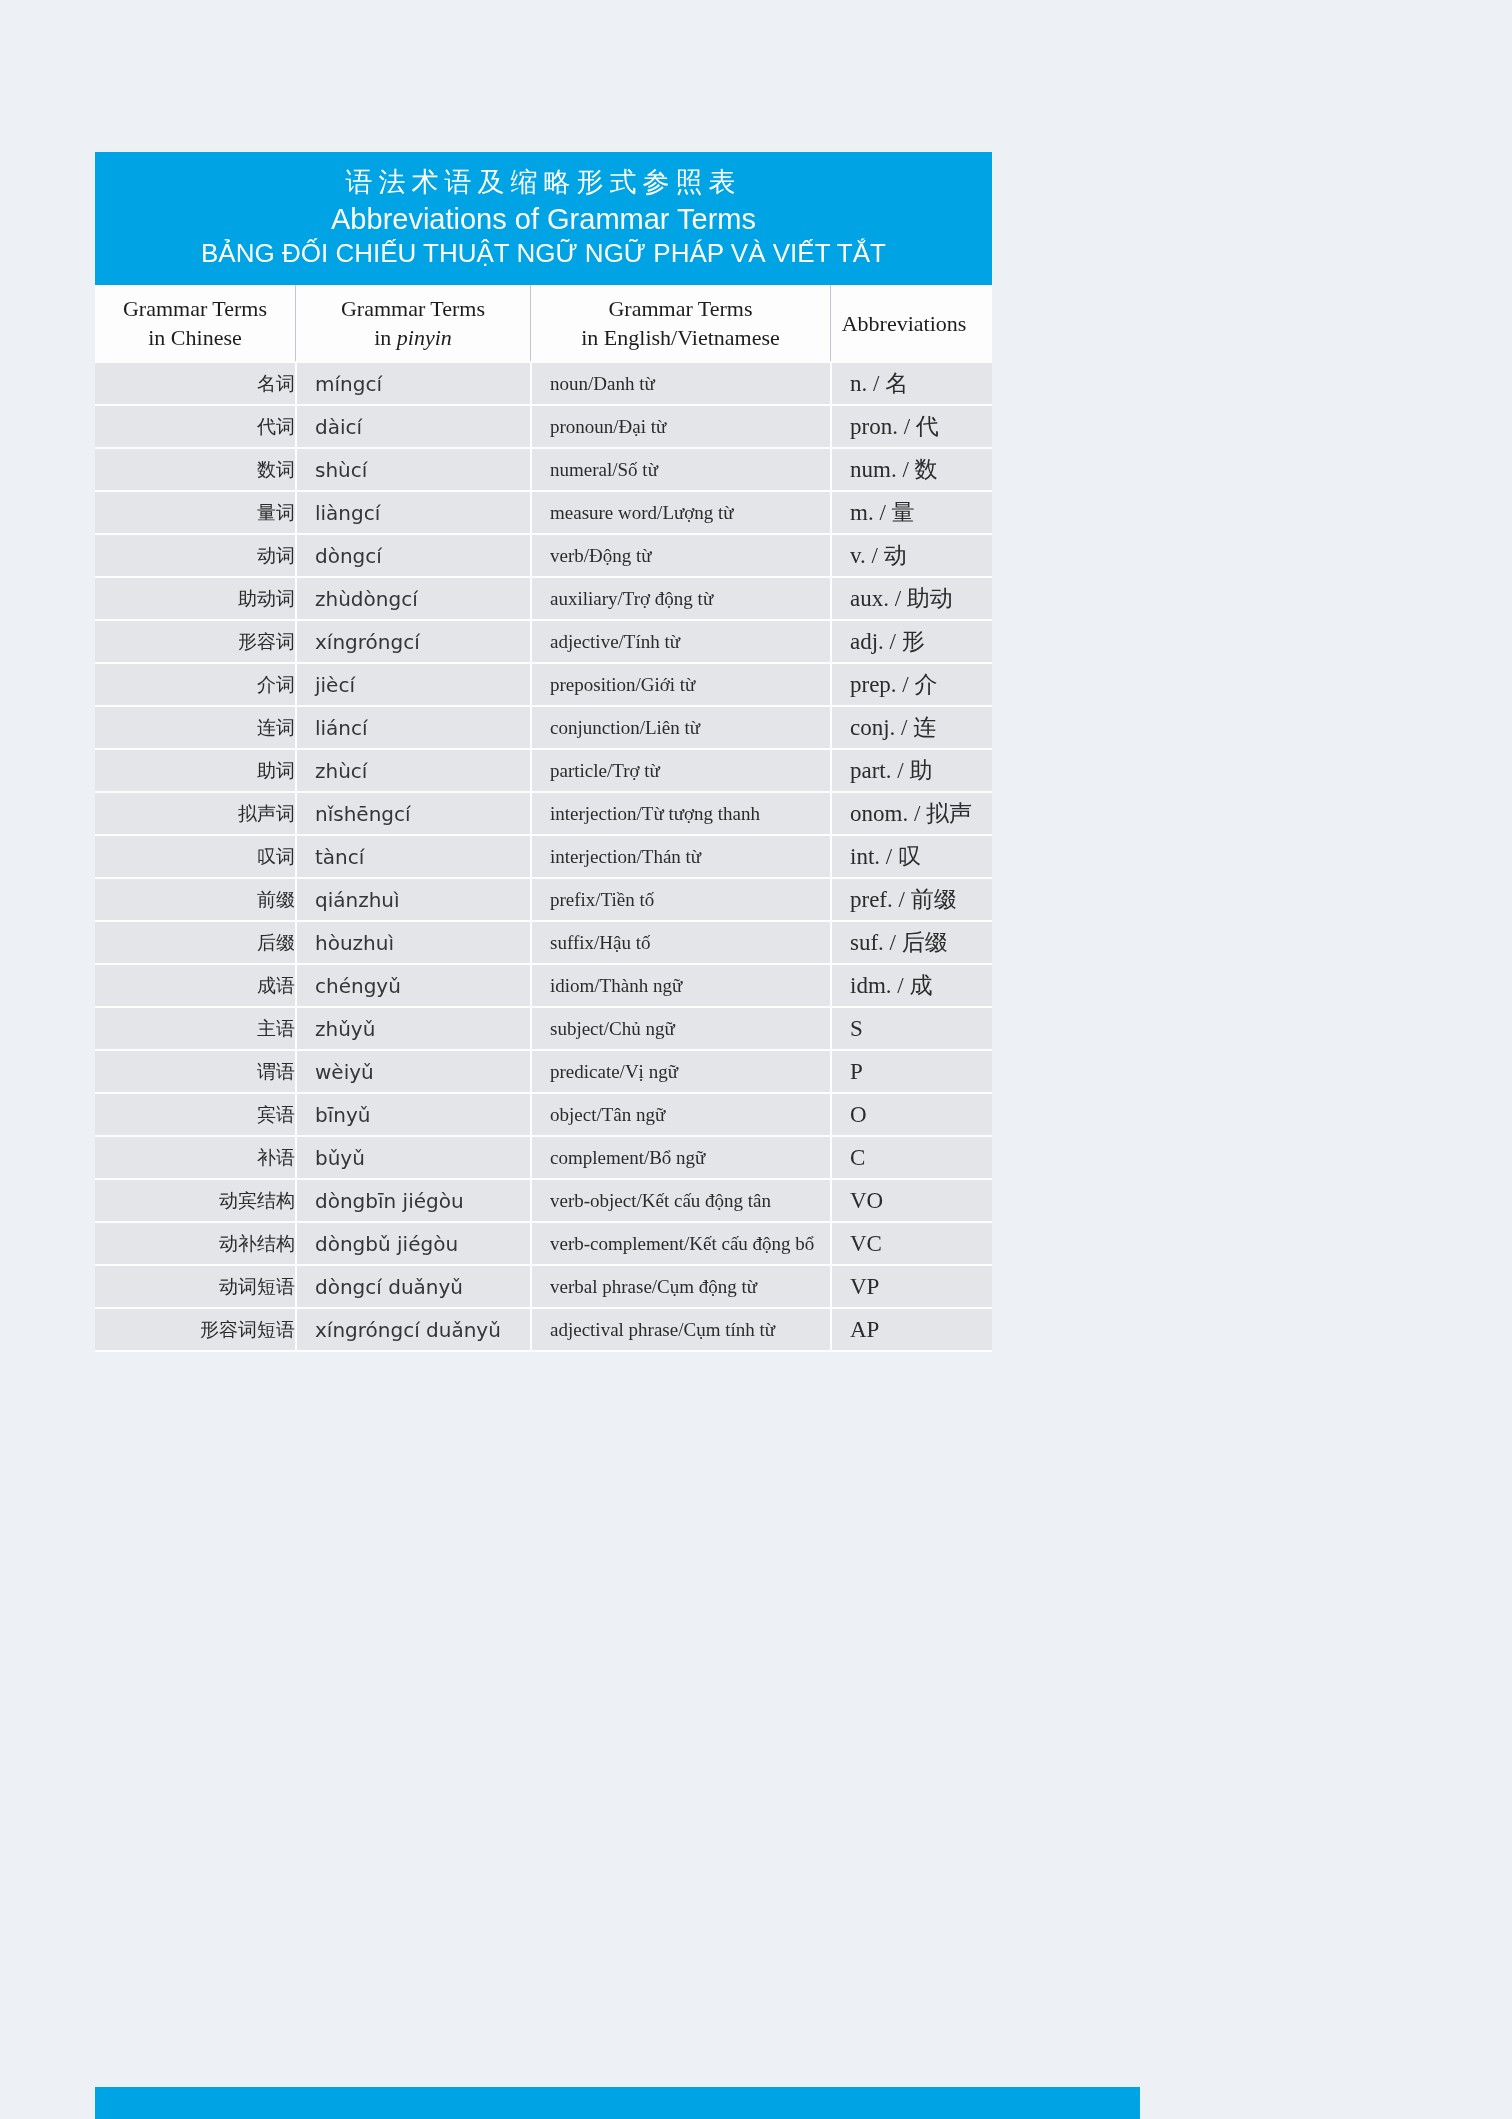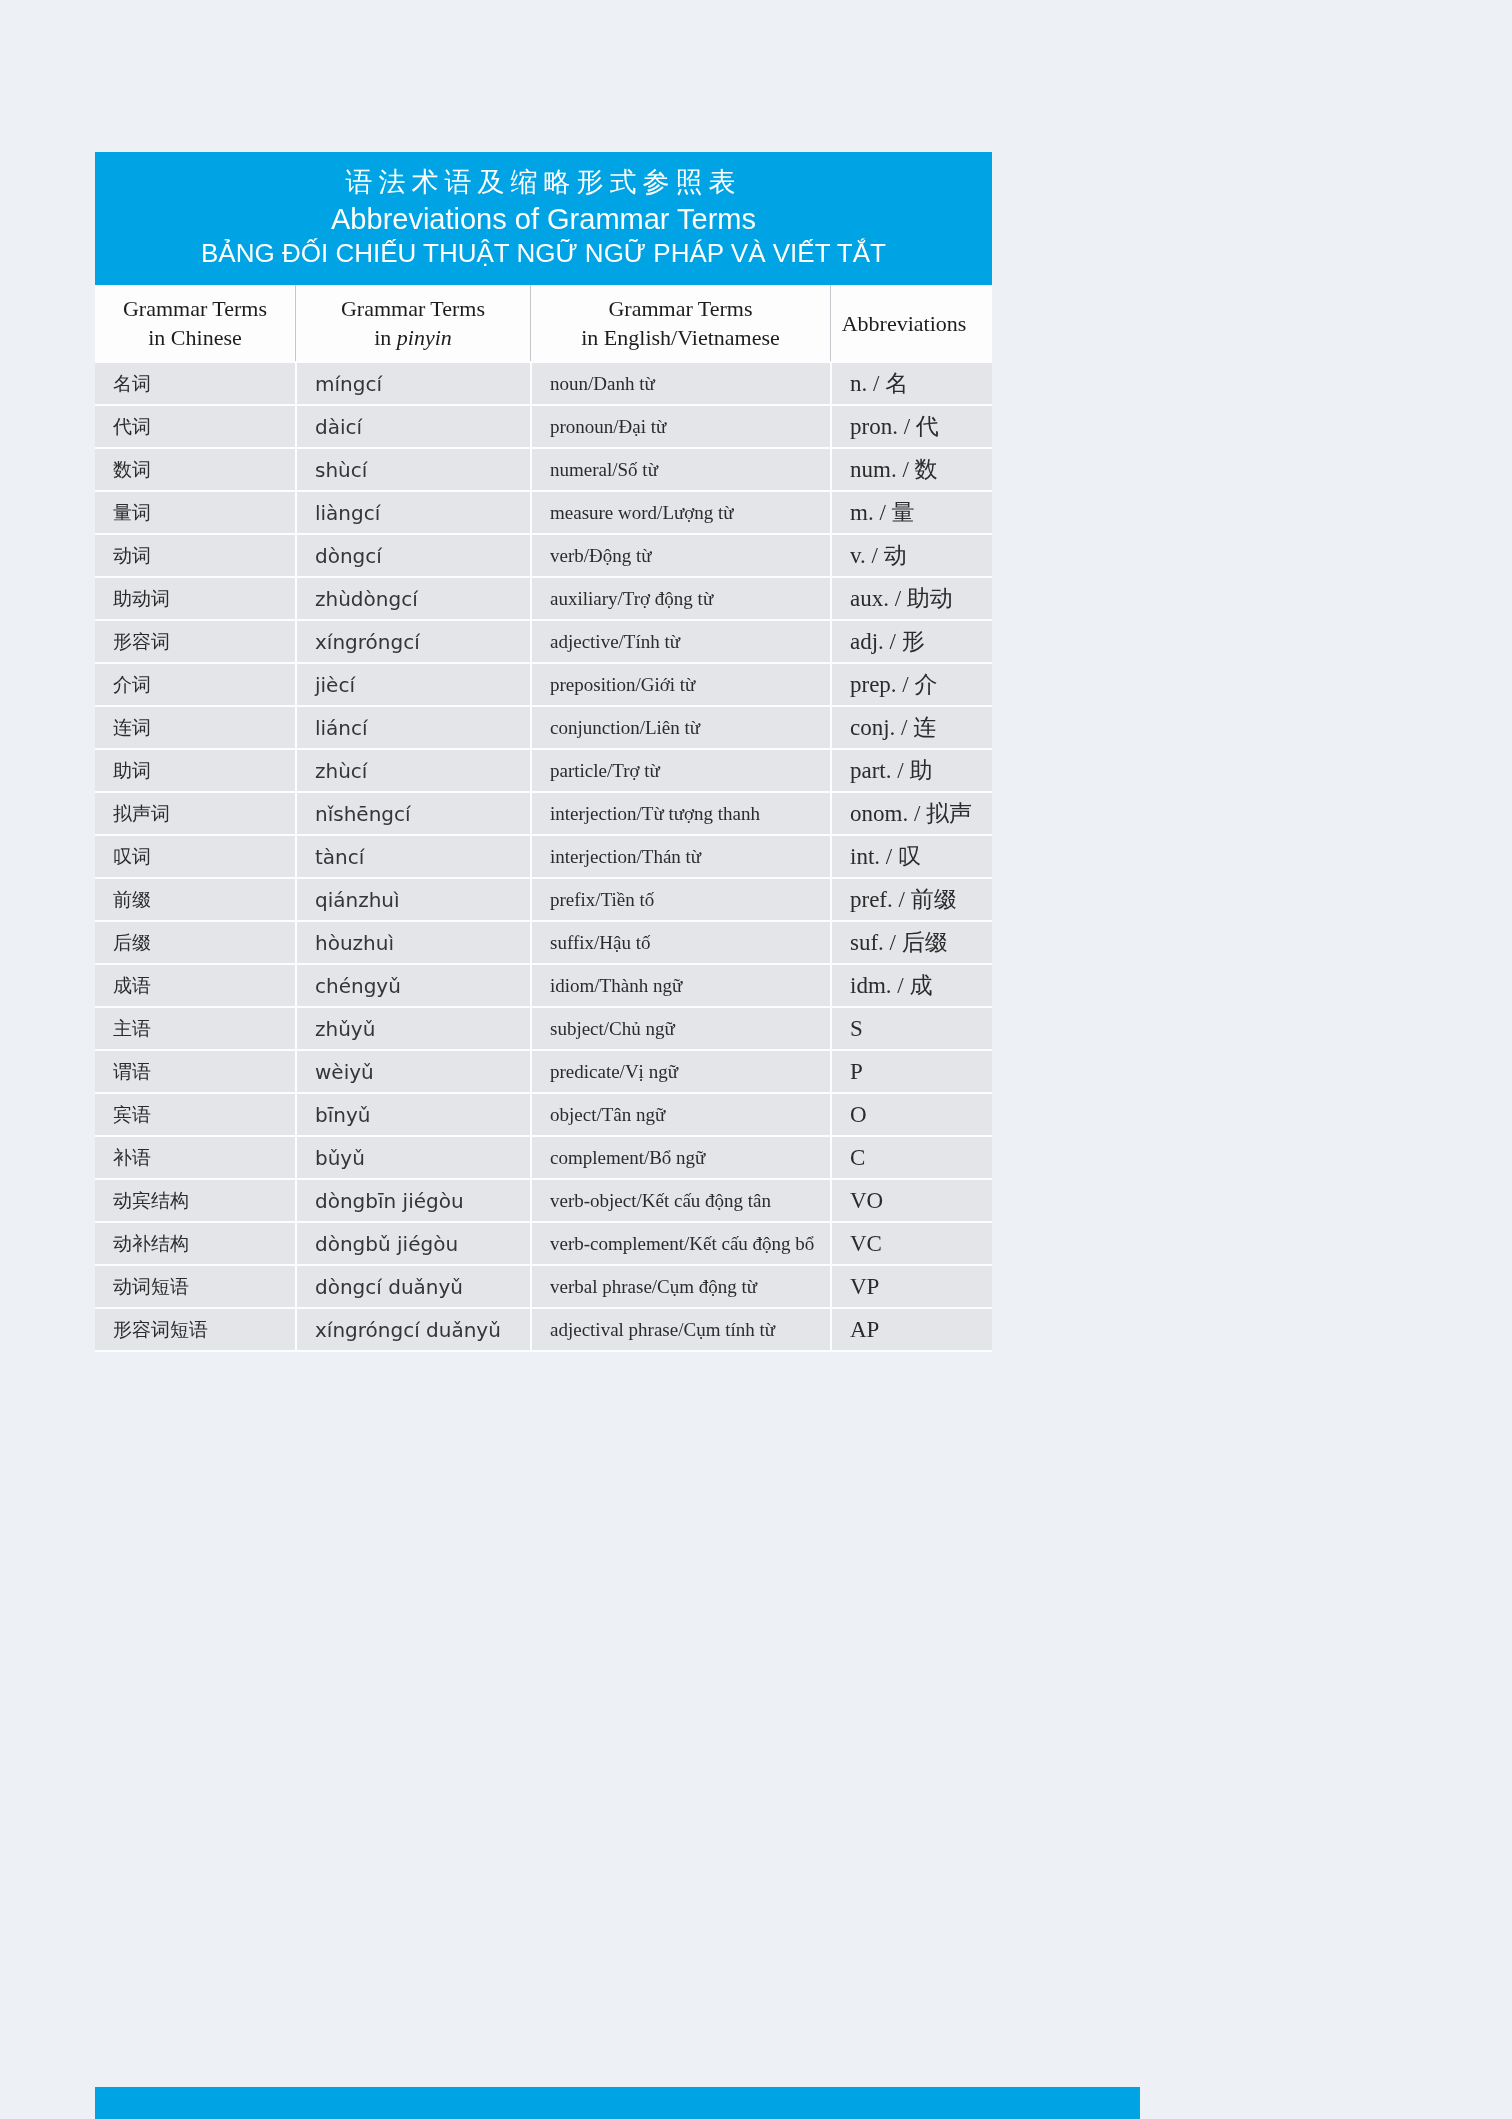--- a/index.html
+++ b/index.html
@@ -85,20 +85,21 @@
     height: 41px;
     vertical-align: middle;
     padding-left: 18px;
     overflow: hidden;
     white-space: nowrap;
   }
   table.grid td + td { border-left: 2px solid var(--gap); }
   td.c-zh {
     font-family: "Liberation Serif", "DejaVu Serif", serif;
     font-size: 19px;
+    text-align: right;
   }
   td.c-py {
     font-family: "DejaVu Sans", "Liberation Sans", sans-serif;
     font-size: 20px;
     color: #333538;
   }
   td.c-en {
     font-family: "Liberation Serif", "DejaVu Serif", serif;
     font-size: 19px;
   }

